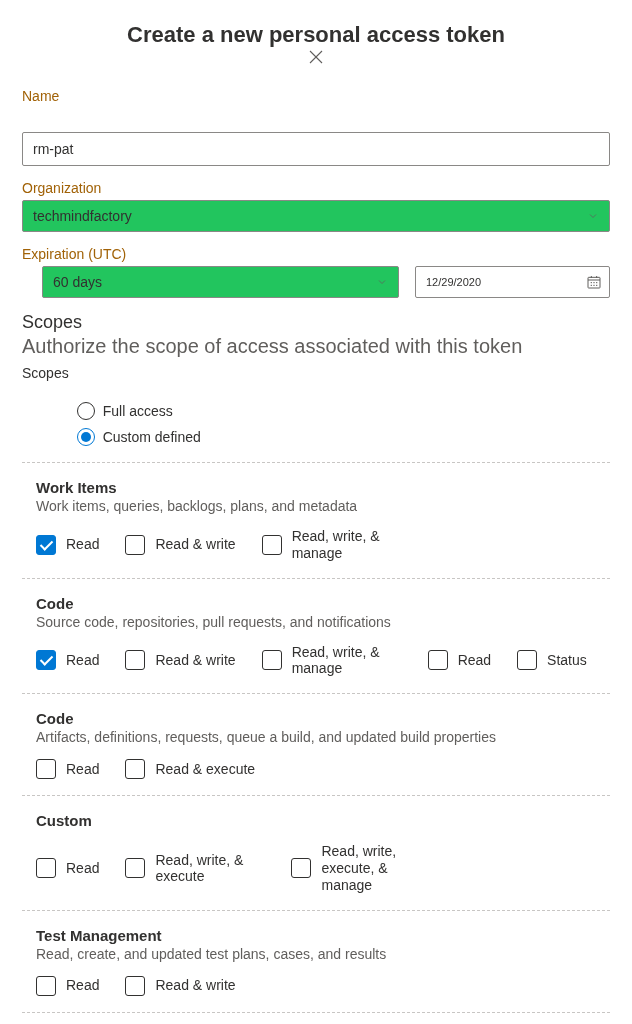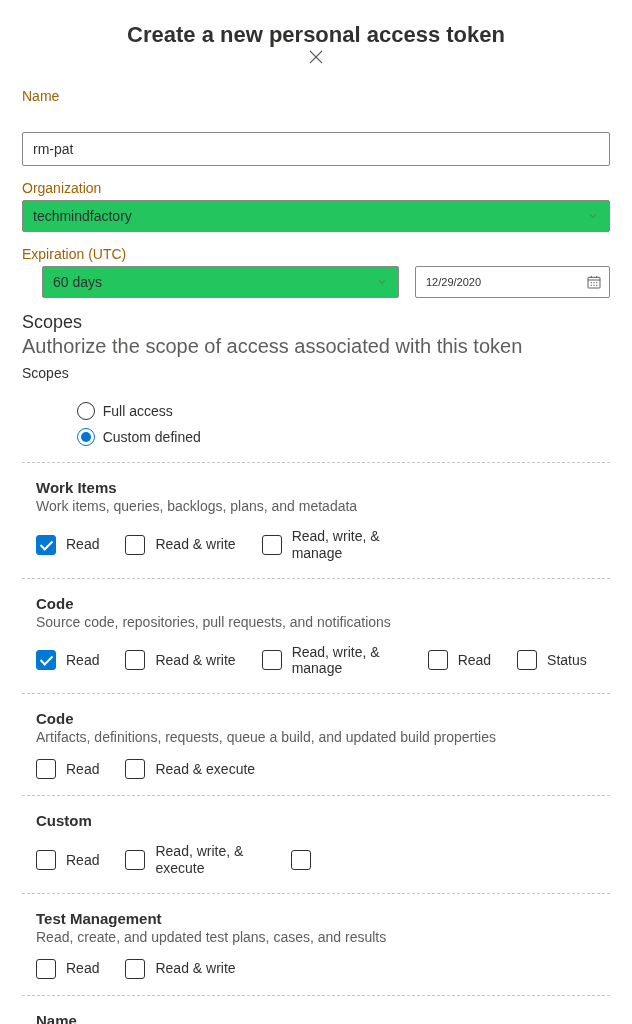--- a/index.html
+++ b/index.html
@@ -360,20 +360,21 @@
     <div class="check-item">
       <span class="checkbox"></span>
       <span class="check-label">Read</span>
     </div>
     <div class="check-item">
       <span class="checkbox"></span>
       <span class="check-label">Read, write, &amp; execute</span>
     </div>
     <div class="check-item">
       <span class="checkbox"></span>
+      <span class="check-label">Read, write, execute, &amp; manage</span>
     </div>
   </div>
 </div>
 
 <div class="scope-section">
   <div class="scope-title">Test Management</div>
   <div class="scope-desc">Read, create, and updated test plans, cases, and results</div>
   <div class="checks-row">
     <div class="check-item">
       <span class="checkbox"></span>

